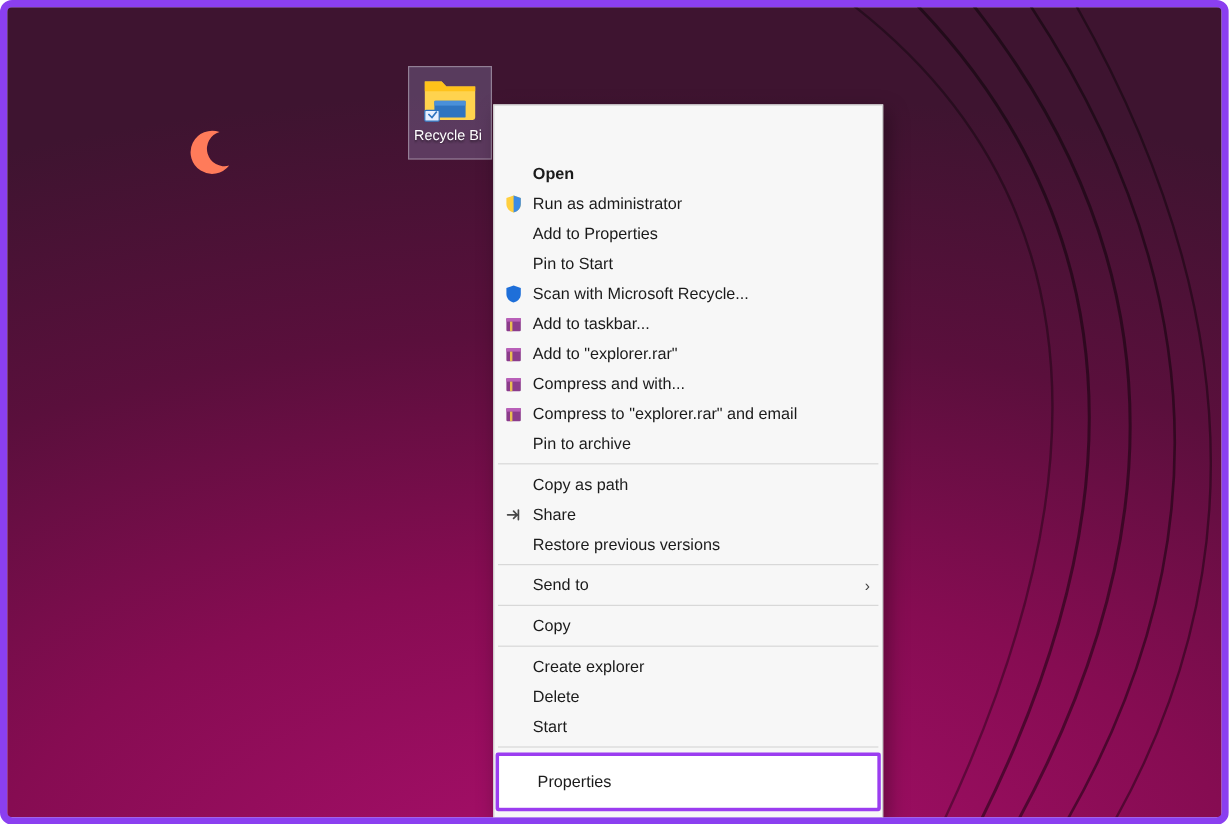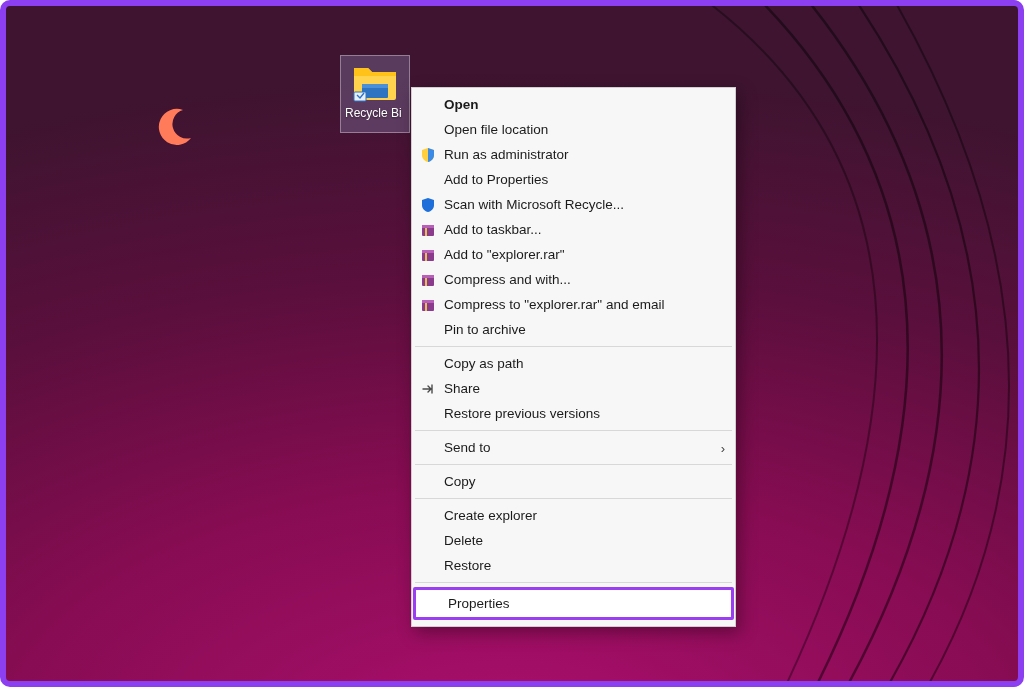--- a/index.html
+++ b/index.html
@@ -65,21 +65,21 @@
   }
   .menu-item {
     display: flex;
     align-items: center;
     height: 25px;
     padding-left: 32px;
     padding-right: 10px;
     position: relative;
     cursor: default;
   }
-  .menu-item.bold { font-weight: 600; }
+  .menu-item.bold { font-weight: 600; margin-top: 40px; }
   .menu-item .icon-slot {
     position: absolute;
     left: 8px; top: 50%; transform: translateY(-50%);
     width: 16px; height: 16px;
     display: flex; align-items: center; justify-content: center;
   }
   .menu-item .chevron {
     position: absolute; right: 10px; top: 50%; transform: translateY(-50%);
     font-size: 13px; color: #444;
   }
@@ -90,21 +90,21 @@
   }
   .menu-section-top { padding-top: 4px; }
   .menu-section-bottom { padding-bottom: 4px; }
 
   
   .highlight-wrap {
     border: 3px solid #9b3df0;
     margin: 1px 1px 2px 1px;
     border-radius: 2px;
   }
-  .highlight-wrap .menu-item { height: 27px; background: #fff; }
+  .highlight-wrap .menu-item { height: 43px; background: #fff; }
 
   
   .shield-blue svg, .shield-admin svg, .archive-icon svg, .share-icon svg { width:16px; height:16px; display:block; }
 </style>
 </head>
 <body>
 
 <div class="frame">
 
   <div class="swoops">
@@ -137,35 +137,35 @@
     <div class="label">Recycle Bi</div>
   </div>
 
   <div class="context-menu">
     <div class="menu-section-top"></div>
 
     <div class="menu-item bold">
       <span>Open</span>
     </div>
     <div class="menu-item">
-      <span>Open file location</span>
-    </div>
-    <div class="menu-item">
       <span class="icon-slot shield-admin">
         <svg viewBox="0 0 16 16">
             <path d="M8 1 L14 3 V8 C14 12 11 14.5 8 15 C5 14.5 2 12 2 8 V3 Z" fill="#ffcf3f"></path>
             <path d="M8 1 L14 3 V8 C14 12 11 14.5 8 15 V1 Z" fill="#3b8be6"></path>
           </svg>
       </span>
       <span>Run as administrator</span>
     </div>
     <div class="menu-item">
       <span>Add to Properties</span>
     </div>
     <div class="menu-item">
+      <span>Pin to Start</span>
+    </div>
+    <div class="menu-item">
       <span class="icon-slot shield-blue">
         <svg viewBox="0 0 16 16">
             <path d="M8 1 L14 3 V8 C14 12 11 14.5 8 15 C5 14.5 2 12 2 8 V3 Z" fill="#1e6fd9"></path>
           </svg>
       </span>
       <span>Scan with Microsoft Recycle...</span>
     </div>
     <div class="menu-item">
       <span class="icon-slot archive-icon">
         <svg viewBox="0 0 16 16">
@@ -242,21 +242,21 @@
 
     <div class="separator"></div>
 
     <div class="menu-item">
       <span>Create explorer</span>
     </div>
     <div class="menu-item">
       <span>Delete</span>
     </div>
     <div class="menu-item">
-      <span>Restore</span>
+      <span>Start</span>
     </div>
 
     <div class="separator"></div>
 
     <div class="highlight-wrap">
       <div class="menu-item">
         <span>Properties</span>
       </div>
     </div>
 

